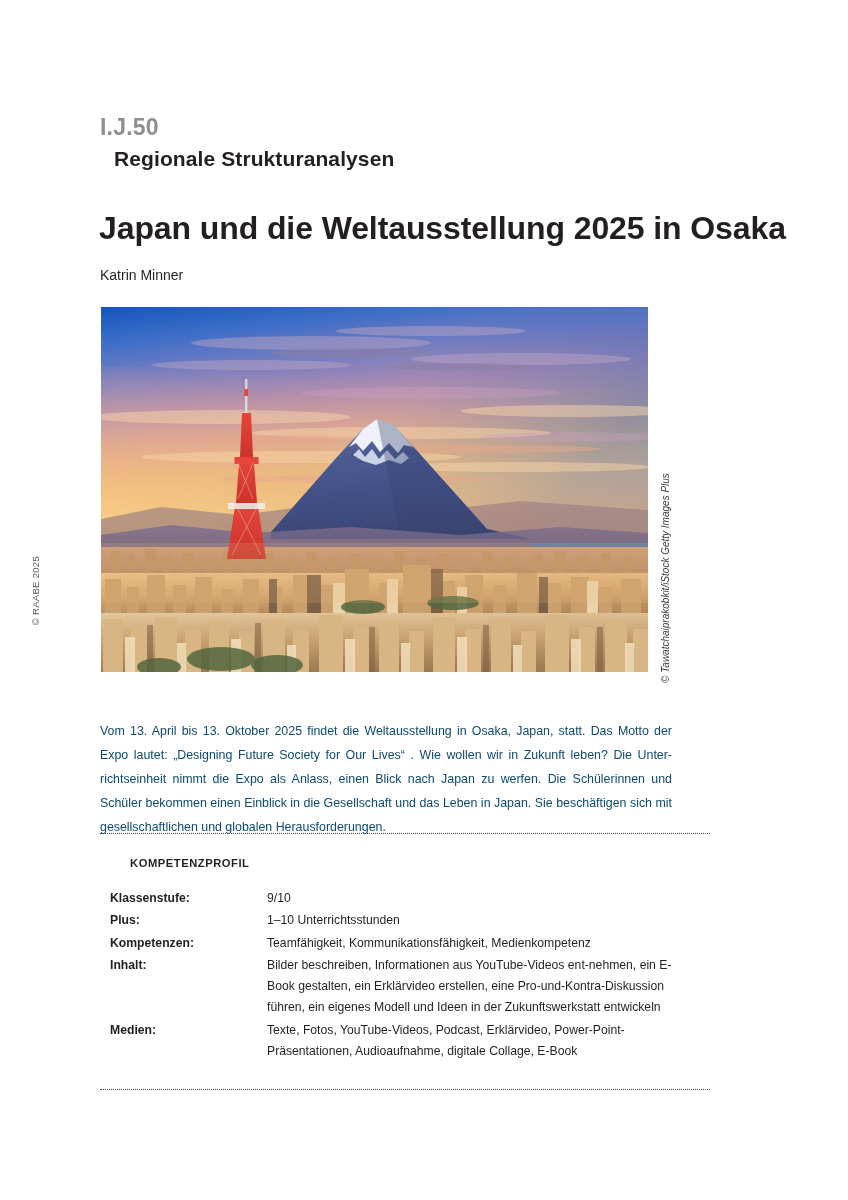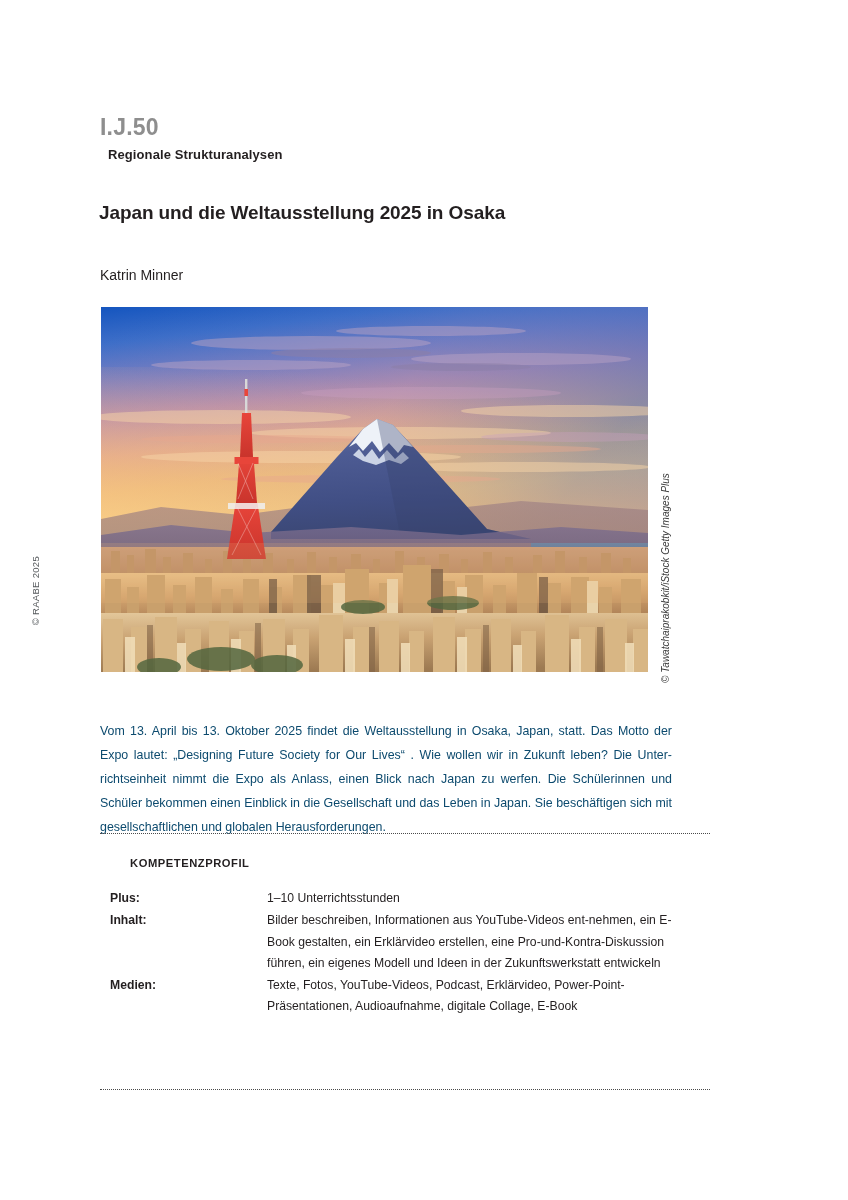--- a/index.html
+++ b/index.html
@@ -53,32 +53,32 @@
     left: 100px;
     top: 98px;
     font-size: 23px;
     font-weight: 700;
     color: #8e8e8e;
     letter-spacing: .2px;
     margin-top: 16px;
   }
   .series {
     position: absolute;
-    left: 108px;
+    left: 114px;
     top: 147px;
-    font-size: 13px;
+    font-size: 21px;
     font-weight: 700;
     color: #231f20;
     letter-spacing: .1px;
   }
   .title {
     position: absolute;
     left: 99px;
     top: 189px;
-    font-size: 19px;
+    font-size: 32px;
     font-weight: 700;
     color: #231f20;
     letter-spacing: -.1px;
     white-space: nowrap;
   }
   .author {
     position: absolute;
     left: 100px;
     top: 267px;
     font-size: 14px;
@@ -426,22 +426,30 @@
 
   <p class="intro">Vom 13. April bis 13. Oktober 2025 findet die Weltausstellung in Osaka, Japan, statt. Das Motto der Expo lautet: „Designing Future Society for Our Lives“ . Wie wollen wir in Zukunft leben? Die Unter-richtseinheit nimmt die Expo als Anlass, einen Blick nach Japan zu werfen. Die Schülerinnen und Schüler bekommen einen Einblick in die Gesellschaft und das Leben in Japan. Sie beschäftigen sich mit gesellschaftlichen und globalen Herausforderungen.</p>
 
   <div class="rule top"></div>
 
   <div class="kp-head">KOMPETENZPROFIL</div>
 
   <table class="kp-table">
     <tbody>
       <tr>
+        <td class="lbl">Klassenstufe:</td>
+        <td class="val">9/10</td>
+      </tr>
+      <tr>
         <td class="lbl">Plus:</td>
         <td class="val">1–10 Unterrichtsstunden</td>
+      </tr>
+      <tr>
+        <td class="lbl">Kompetenzen:</td>
+        <td class="val">Teamfähigkeit, Kommunikationsfähigkeit, Medienkompetenz</td>
       </tr>
       <tr>
         <td class="lbl">Inhalt:</td>
         <td class="val">Bilder beschreiben, Informationen aus YouTube-Videos ent-nehmen, ein E-Book gestalten, ein Erklärvideo erstellen, eine Pro-und-Kontra-Diskussion führen, ein eigenes Modell und Ideen in der Zukunftswerkstatt entwickeln</td>
       </tr>
       <tr>
         <td class="lbl">Medien:</td>
         <td class="val">Texte, Fotos, YouTube-Videos, Podcast, Erklärvideo, Power-Point-Präsentationen, Audioaufnahme, digitale Collage, E-Book</td>
       </tr>
     </tbody>

